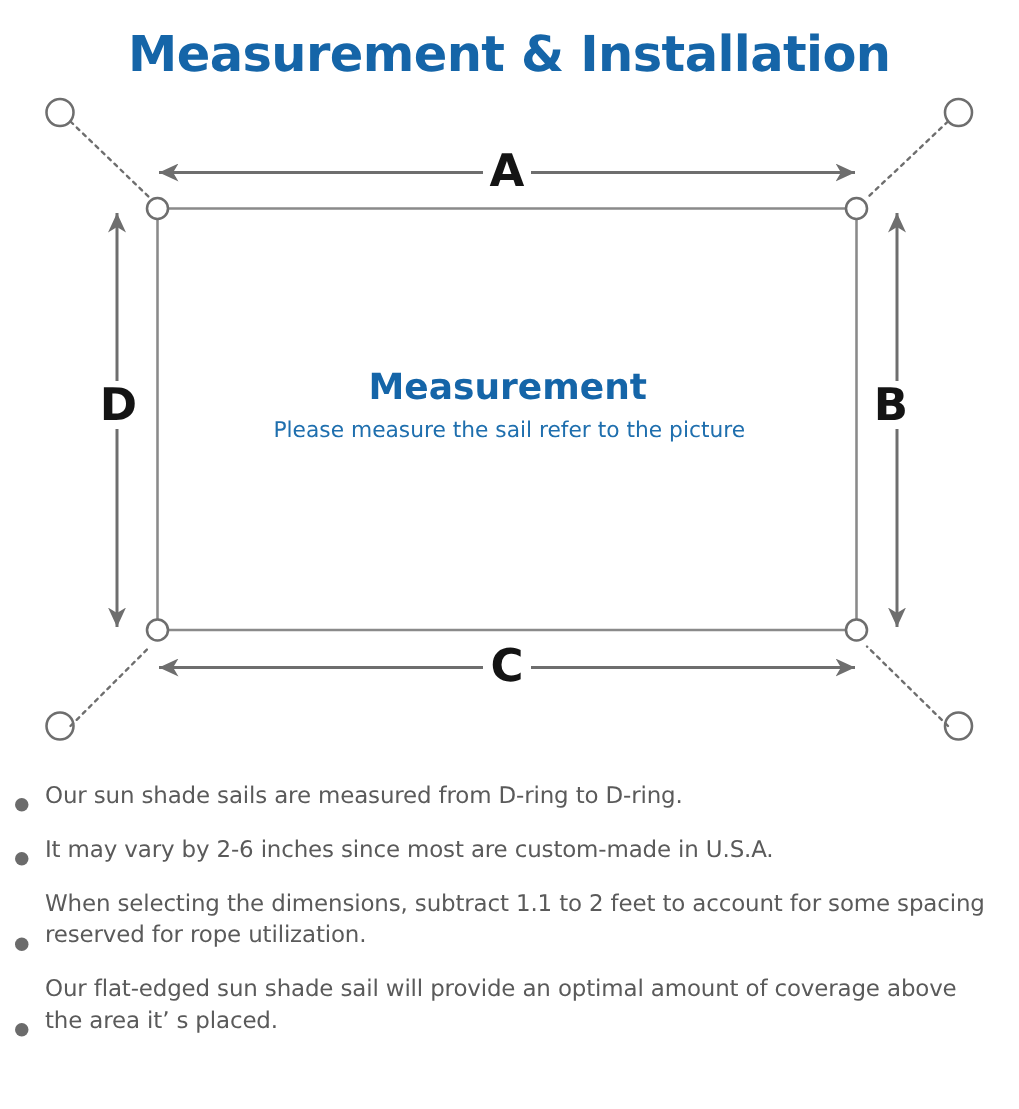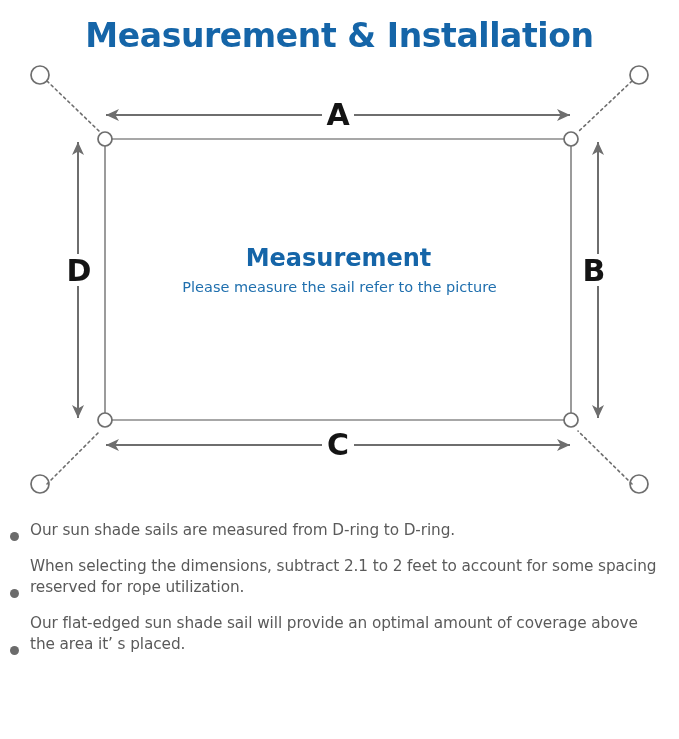--- a/index.html
+++ b/index.html
@@ -192,24 +192,28 @@
   <div class="sail-sub">Please measure the sail refer to the picture</div>
 </div>
 
 <div class="notes">
 
   <div class="note-row">
     <span class="note-bullet"></span>
     <span class="note-text">Our sun shade sails are measured from D-ring to D-ring.</span>
   </div>
 
-
-  <div class="note-row">
-    <span class="note-bullet"></span>
-    <span class="note-text">When selecting the dimensions, subtract 2.1 to 2 feet to account for some spacing reserved for rope utilization.</span>
+  <div class="note-row">
+    <span class="note-bullet"></span>
+    <span class="note-text">It may vary by 2-6 inches since most are custom-made in U.S.A.</span>
+  </div>
+
+  <div class="note-row">
+    <span class="note-bullet"></span>
+    <span class="note-text">When selecting the dimensions, subtract 1.1 to 2 feet to account for some spacing reserved for rope utilization.</span>
   </div>
 
 
   <div class="note-row">
     <span class="note-bullet"></span>
     <span class="note-text">Our flat-edged sun shade sail will provide an optimal amount of coverage above the area it’ s placed.</span>
   </div>
 
 </div>
 

